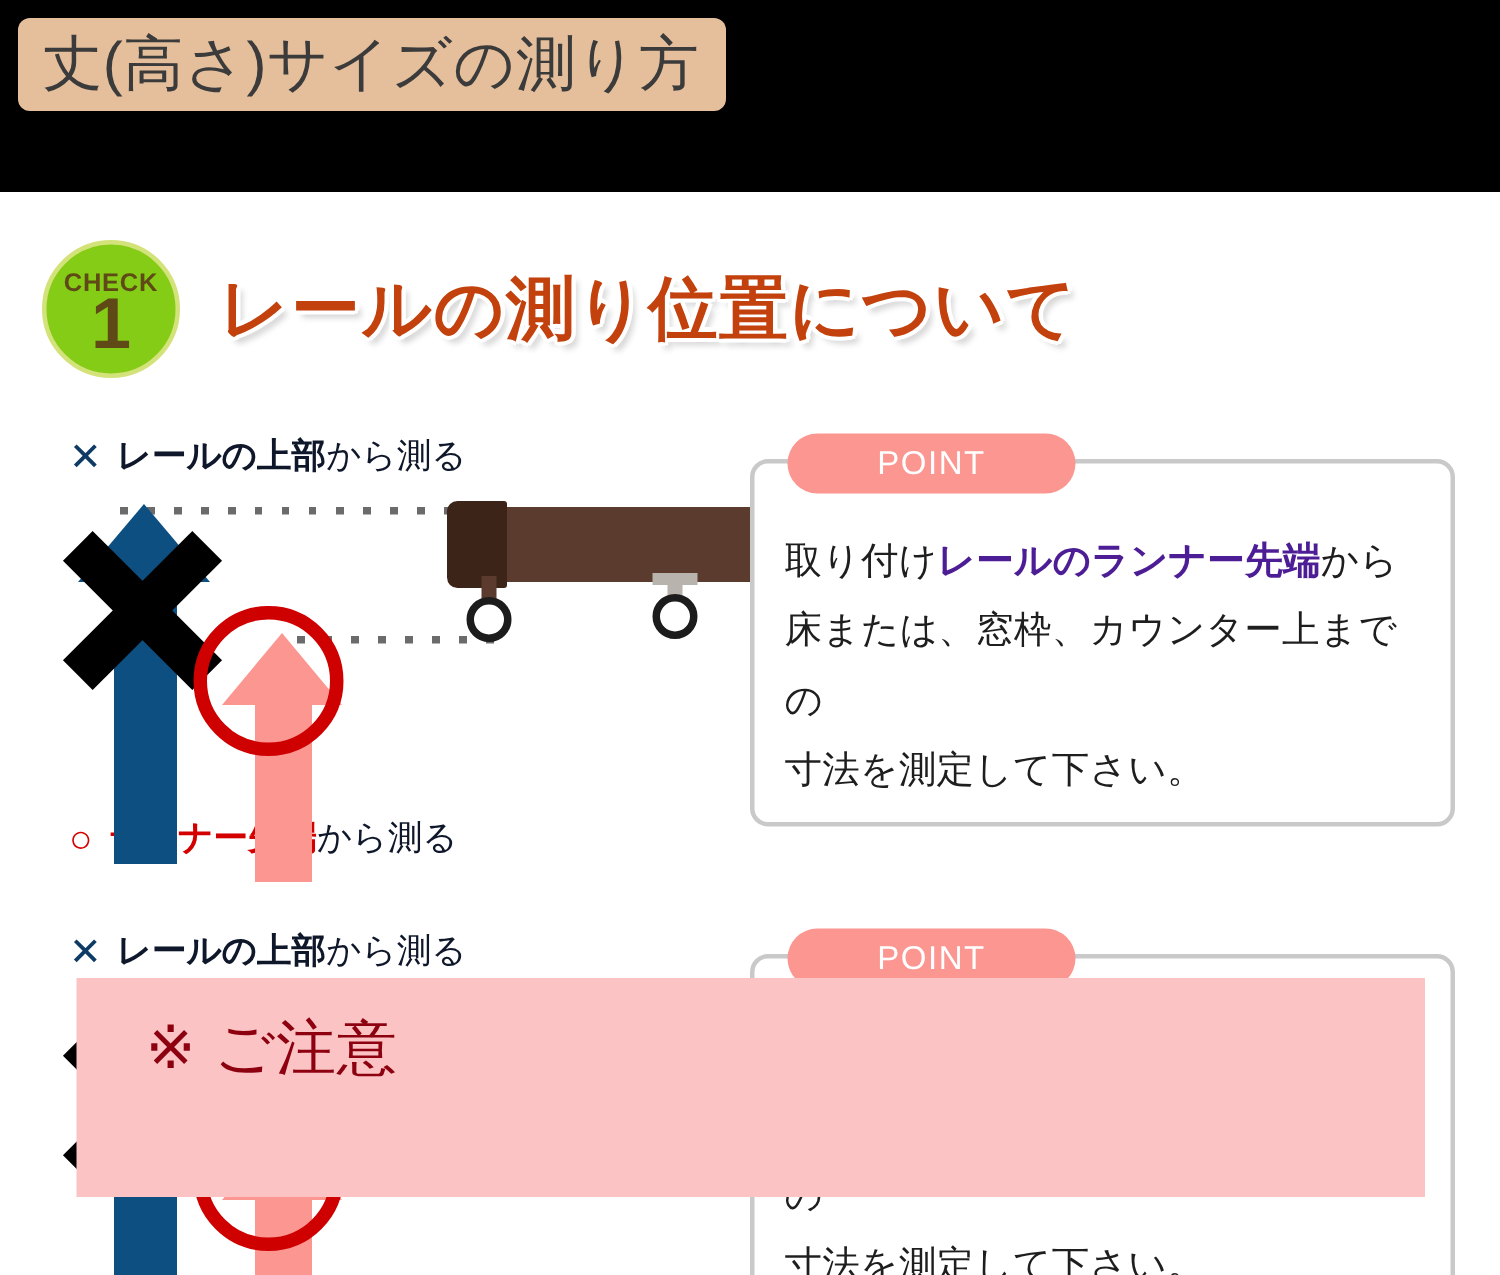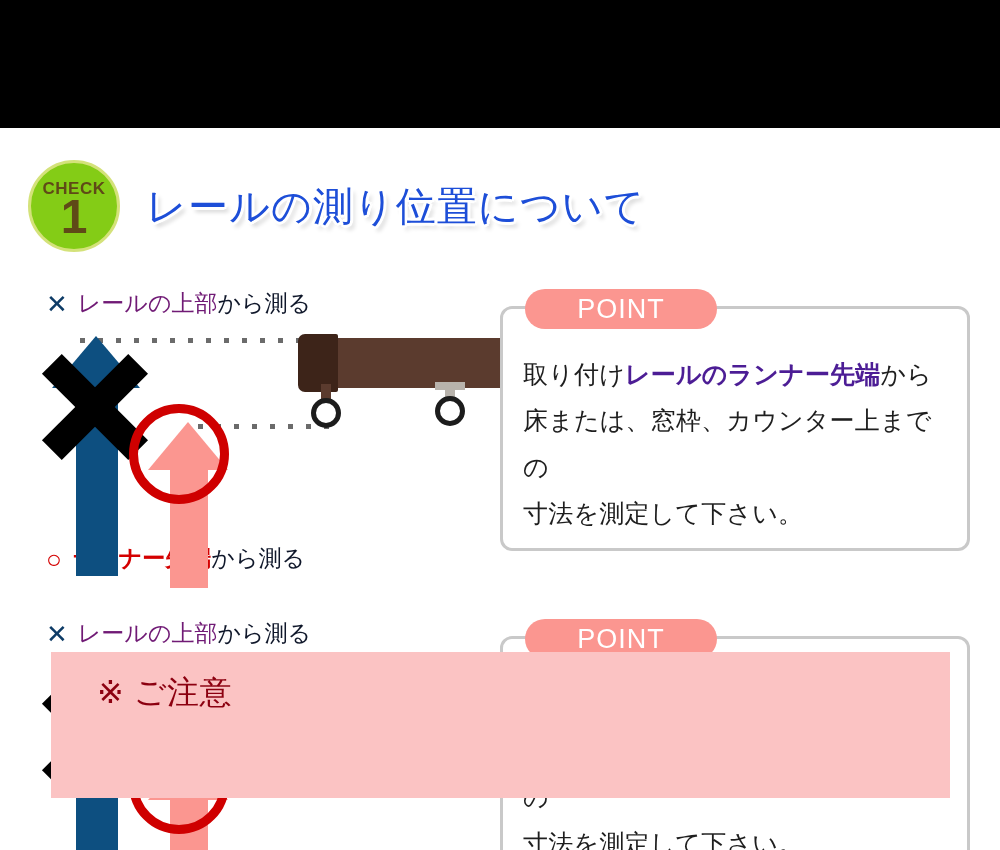--- a/index.html
+++ b/index.html
@@ -87,23 +87,23 @@
   }
   .check-badge .check-num {
     font-size: 48px;
     font-weight: bold;
     color: #5f4a17;
     line-height: 0.92;
     margin-top: -2px;
   }
   .section-heading {
     margin-left: 26px;
-    font-size: 40px;
-    font-weight: normal;
-    color: #1d4ed8;
+    font-size: 46px;
+    font-weight: bold;
+    color: #c2410c;
     letter-spacing: 1px;
     white-space: nowrap;
     text-shadow:
       -2px -2px 0 #fff,  2px -2px 0 #fff,
       -2px  2px 0 #fff,  2px  2px 0 #fff,
       -3px  0   0 #fff,  3px  0   0 #fff,
        0   -3px 0 #fff,  0    3px 0 #fff,
        4px  5px 4px rgba(0,0,0,.18);
   }
 
@@ -129,21 +129,21 @@
     margin-right: 10px;
     line-height: 1;
   }
   .mark-o {
     font-size: 26px;
     font-weight: bold;
     color: #d40000;
     margin-right: 10px;
     line-height: 1;
   }
-  .em-blue { color: #701a75; font-weight: normal; }
+  .em-blue { color: #0f172a; font-weight: bold; }
   .em-red  { color: #d40000; font-weight: bold; }
   .tail    { color: #0f172a; }
 
   
   .diagram {
     position: absolute;
     left: 30px;
     top: 38px;
     width: 470px;
     height: 260px;
@@ -268,21 +268,21 @@
   }
   .point-pill {
     position: absolute;
     left: 22px;
     top: -20px;
     width: 192px;
     height: 40px;
     background: #fb9690;
     border-radius: 22px;
     color: #ffffff;
-    font-size: 27px;
+    font-size: 22px;
     letter-spacing: 1px;
     display: flex;
     align-items: center;
     justify-content: center;
     line-height: 1;
   }
   .point-text {
     position: absolute;
     left: 20px;
     top: 42px;
@@ -308,31 +308,34 @@
     left: 51px;
     top: 652px;
     width: 899px;
     height: 146px;
     background: #fbc3c3;
     padding: 16px 0 0 46px;
     z-index: 40;
   }
   .notice .n-line {
     color: #8c0010;
-    font-size: 32px;
+    font-size: 40px;
     line-height: 1.55;
     letter-spacing: 0.5px;
     white-space: nowrap;
   }
 </style>
 </head>
 <body>
 
 <div class="page">
 
+  <div class="title-wrap">
+    <div class="title-chip">丈(高さ)サイズの測り方</div>
+  </div>
 
   <div class="card">
 
     <div class="check-row">
       <div class="check-badge">
         <div class="check-word">CHECK</div>
         <div class="check-num">1</div>
       </div>
       <div class="section-heading">レールの測り位置について</div>
     </div>

